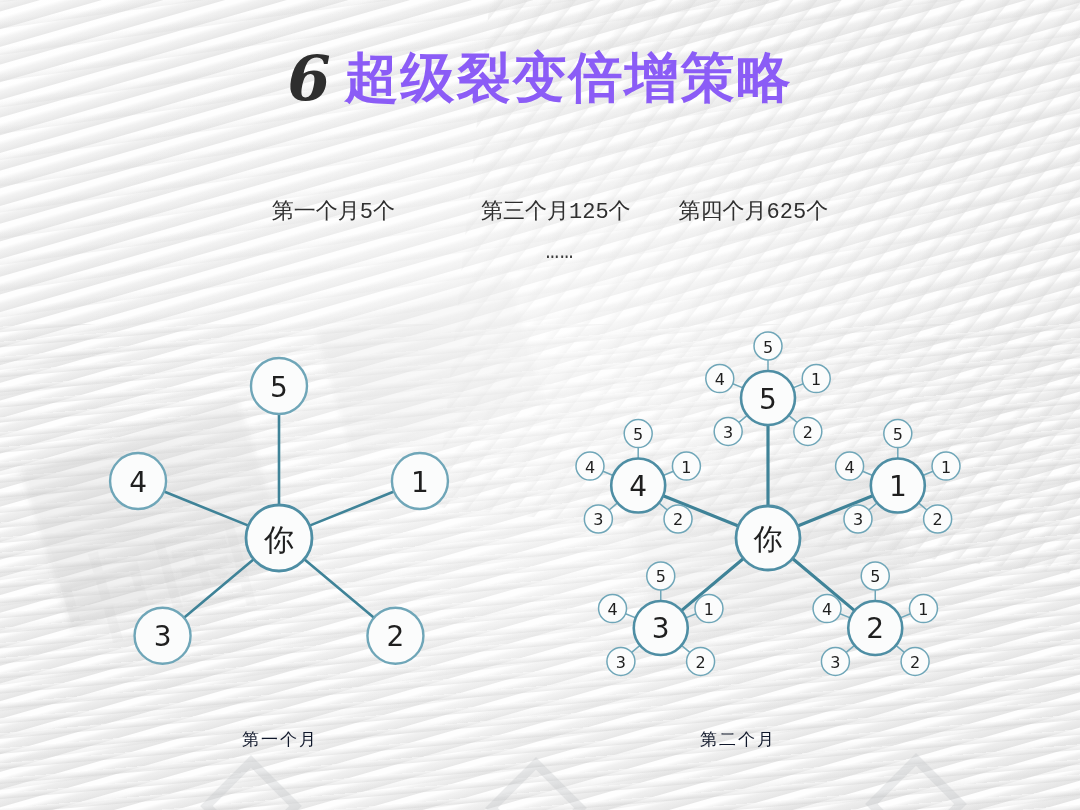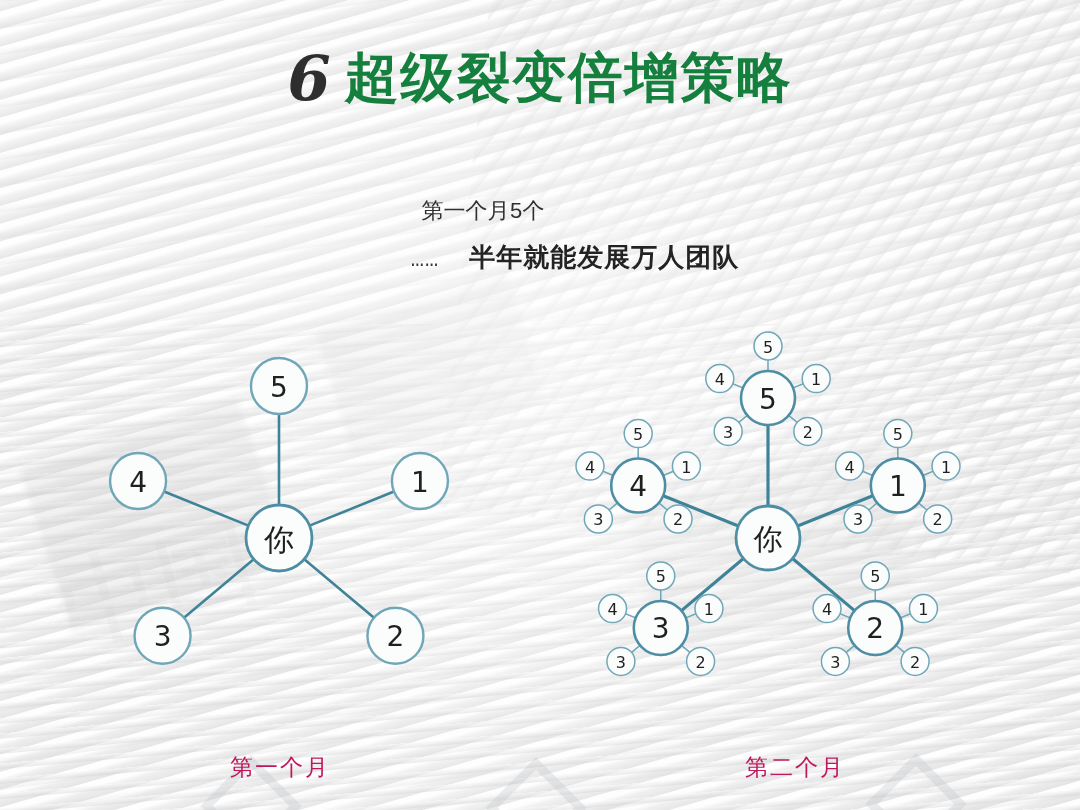--- a/index.html
+++ b/index.html
@@ -118,21 +118,21 @@
     font-weight: bold;
     font-size: 62px;
     color: #2e2e2e;
     vertical-align: -4px;
     letter-spacing: 0;
   }
   .title-text {
     font-family: "DejaVu Sans", "Liberation Sans", sans-serif;
     font-weight: bold;
     font-size: 54px;
-    color: #15803d;
+    color: #8b5cf6;
     letter-spacing: 2px;
     margin-left: 14px;
   }
 
   
   .stats {
     position: absolute;
     left: 10px;
     top: 196px;
     width: 1080px;
@@ -170,24 +170,23 @@
 
   
   .diagram {
     position: absolute;
   }
   .diagram svg { display: block; overflow: visible; }
   .caption {
     position: absolute;
     width: 300px;
     text-align: center;
-    font-size: 23px;
-    color: #be185d;
+    font-size: 17px;
+    color: #0f172a;
     letter-spacing: 2px;
-    margin-top: 24px;
   }
   text.node-label {
     font-family: "DejaVu Sans", "Liberation Sans", sans-serif;
     fill: #1f1f1f;
     text-anchor: middle;
     dominant-baseline: central;
   }
 </style>
 </head>
 <body>
@@ -210,28 +209,29 @@
 
   <div class="title-wrap">
     <span class="title-num">6</span><span class="title-text">超级裂变倍增策略</span>
   </div>
 
   <div class="stats">
     <div class="stat-row row1">
       <span class="stat-item">第一个月5个</span>
       <span class="sp-1"></span>
       <span class="sp-2"></span>
+      <span class="stat-item">第三个月125个</span>
       <span class="sp-3"></span>
+      <span class="stat-item">第四个月625个</span>
     </div>
     <div class="stat-row row2">
       <span class="sp-4"></span>
       <span class="sp-5"></span>
       <span class="stat-ellipsis">……</span>
       <span class="sp-6"></span>
-      <span class="stat-highlight">半年就能发展万人团队</span>
     </div>
   </div>
 
   <div class="diagram" style="left:0px; top:0px;">
     <svg width="560" height="780" viewBox="0 0 560 780">
       <g id="d1-links">
           <line x1="309.597067200704" y1="525.6379824172749" x2="393.9707979662816" y2="491.5487824164269" stroke="#3f8398" stroke-width="2.6" stroke-linecap="round"></line>
           <line x1="304.2794666229263" y1="559.2119911196557" x2="373.9895109467533" y2="617.7056636011308" stroke="#3f8398" stroke-width="2.6" stroke-linecap="round"></line>
           <line x1="253.7205333770737" y1="559.2119911196557" x2="184.01048905324672" y2="617.7056636011308" stroke="#3f8398" stroke-width="2.6" stroke-linecap="round"></line>
           <line x1="248.40293279929602" y1="525.6379824172749" x2="164.02920203371838" y2="491.5487824164269" stroke="#3f8398" stroke-width="2.6" stroke-linecap="round"></line>
@@ -426,15 +426,15 @@
             <circle cx="768" cy="398" r="27" fill="#fbfcfc" stroke="#4e8ea4" stroke-width="2.6"></circle>
             <text x="768" y="399" class="node-label" font-size="28">5</text>
           </g>
           <g>
             <circle cx="768" cy="538" r="32" fill="#fbfcfc" stroke="#4e8ea4" stroke-width="2.8"></circle>
             <text x="768" y="539" class="node-label" font-size="29">你</text>
           </g>
         </g>
     </svg>
   </div>
-  <div class="caption" style="left:645px; top:728px;">第二个月</div>
+  <div class="caption" style="left:588px; top:728px;">第二个月</div>
 
 </div>
 
 </body></html>

